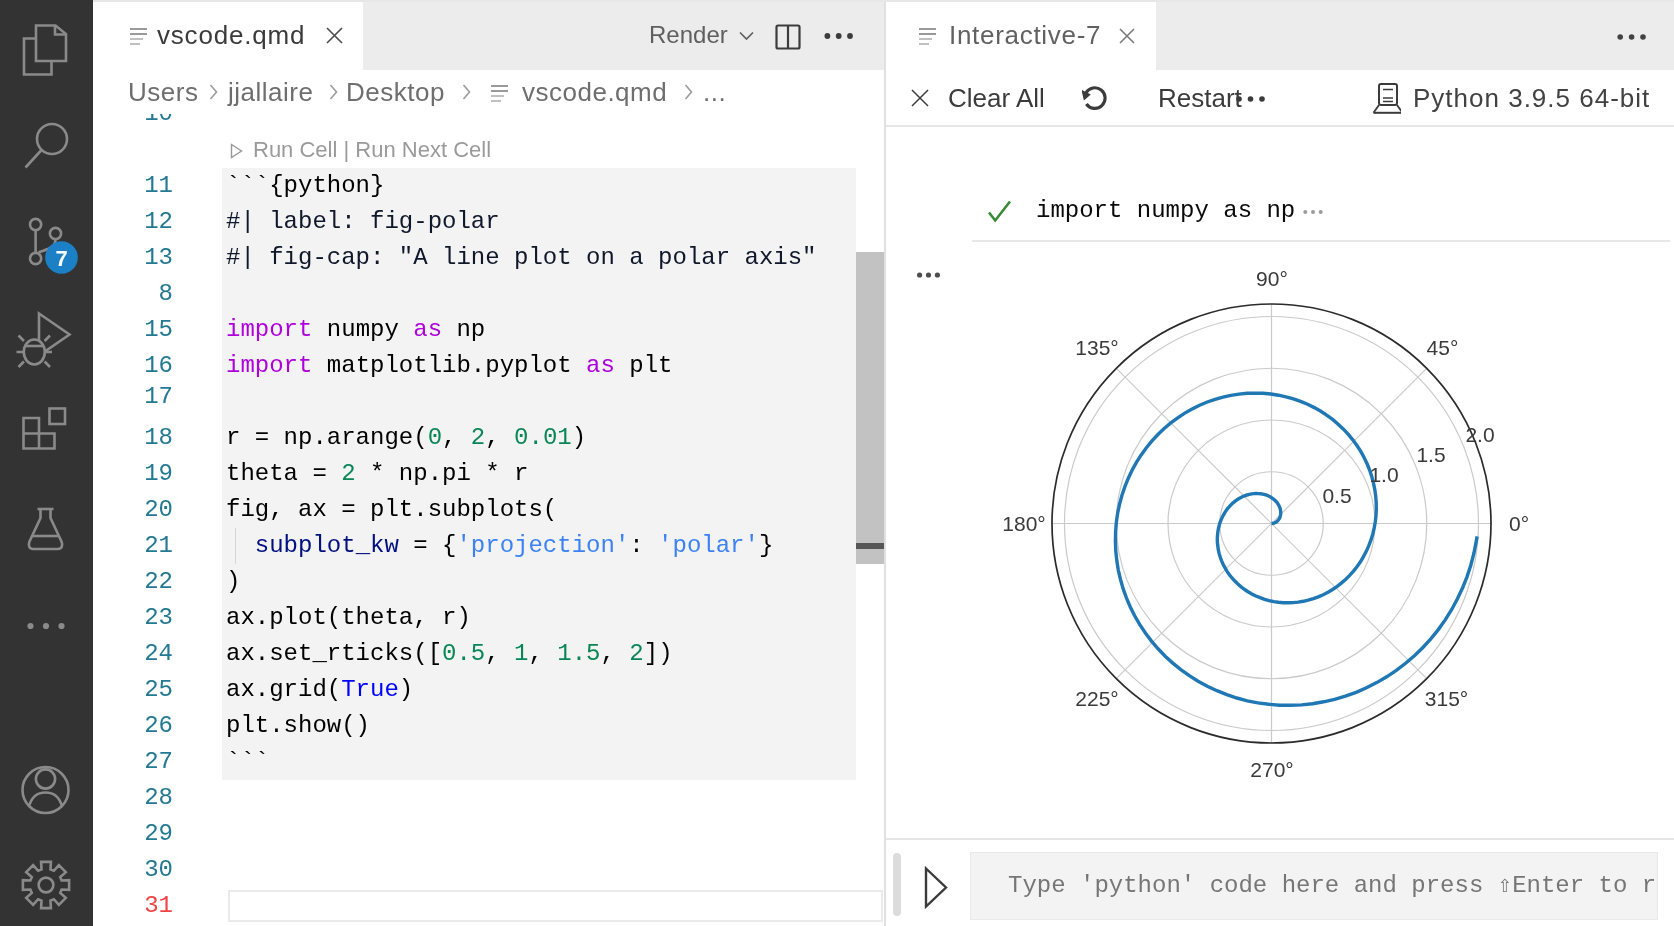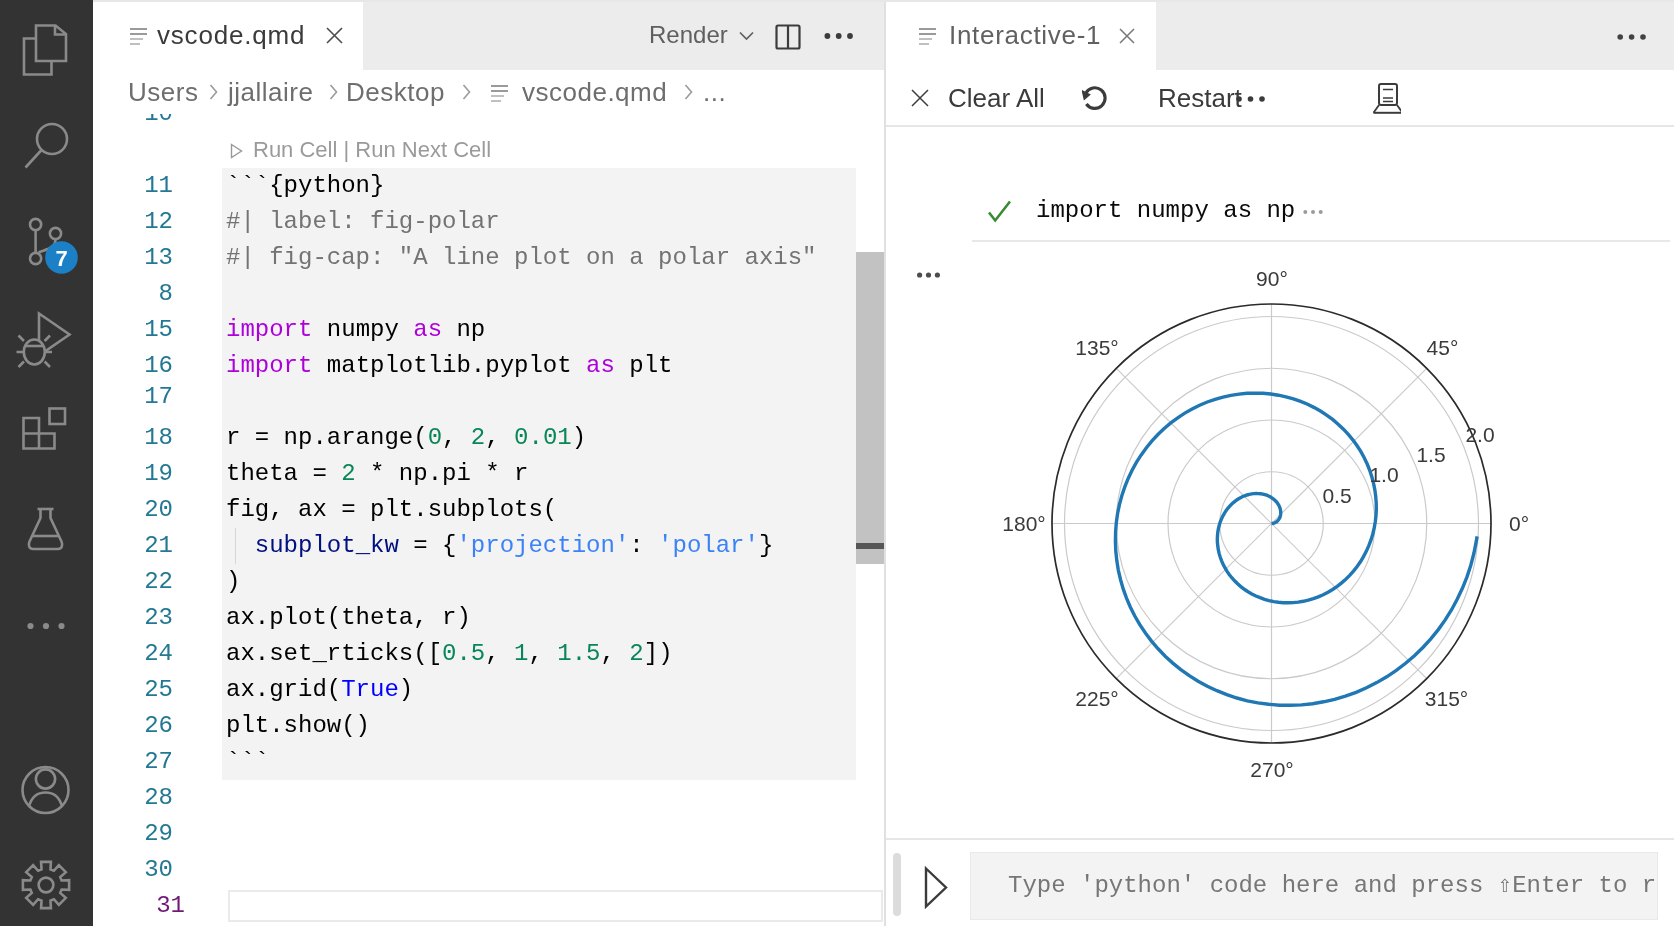--- a/index.html
+++ b/index.html
@@ -20,21 +20,21 @@
   #crumbs { left:93px; top:70px; width:793px; height:44px; background:#ffffff;
     font-size:26px; color:#6e6e6e; line-height:44px; white-space:nowrap; letter-spacing:0.5px; }
   
   #editor { left:93px; top:114px; width:793px; height:812px; background:#ffffff; overflow:hidden; }
   .cellbg { position:absolute; left:129px; top:54px; width:634px; height:612px; background:#f3f3f3; }
   .ln { position:absolute; width:80px; text-align:right; font-family:"Liberation Mono",monospace;
     font-size:24px; line-height:36px; color:#237893; left:0; }
   .code { position:absolute; left:133px; font-family:"Liberation Mono",monospace;
     font-size:24px; line-height:36px; color:#000; white-space:pre; }
   .kw { color:#af00db; }
-  .cm { color:#737373; }
+  .cm { color:#0f172a; }
   .num { color:#098658; }
   .str { color:#3b82f6; }
   .vr { color:#001080; }
   .bl { color:#0000ff; }
   
   #rpanel { left:886px; top:70px; width:788px; height:856px; background:#ffffff; }
   .tbtxt { top:0; height:57px; line-height:57px; font-size:26px; color:#3b3b3b; }
   .vline { left:884px; top:0; width:2px; height:926px; background:#e0e0e0; }
 </style>
 </head>
@@ -109,21 +109,21 @@
   <div id="tabs-r" class="abs">
     <div class="tab" style="left:0;width:270px;"></div>
     <svg class="abs" style="left:33px;top:27px" width="17" height="18" viewBox="0 0 17 18">
       <g stroke="#9a9a9a" stroke-width="2">
           <path d="M0 2 H17 M0 7 H17"></path>
         </g>
       <g stroke="#c0c0c0" stroke-width="2">
           <path d="M0 12 H13 M0 17 H10"></path>
         </g>
     </svg>
-    <div class="tablabel" style="left:63px;color:#616161;letter-spacing:0.7px;">Interactive-1</div>
+    <div class="tablabel" style="left:63px;color:#616161;letter-spacing:0.7px;">Interactive-7</div>
     <svg class="abs" style="left:233px;top:28px" width="16" height="16" viewBox="0 0 16 16" stroke="#777" stroke-width="1.5">
       <path d="M1 1 L15 15 M15 1 L1 15"></path>
     </svg>
     <svg class="abs" style="left:731px;top:32px" width="30" height="10" viewBox="0 0 30 10" fill="#424242">
       <circle cx="3.2" cy="5" r="2.8"></circle>
         <circle cx="14.6" cy="5" r="2.8"></circle>
         <circle cx="26" cy="5" r="2.8"></circle>
     </svg>
   </div>
   <div id="crumbs" class="abs">
@@ -173,21 +173,21 @@
     <div class="ln" style="top:414px">21</div>
     <div class="ln" style="top:450px">22</div>
     <div class="ln" style="top:486px">23</div>
     <div class="ln" style="top:522px">24</div>
     <div class="ln" style="top:558px">25</div>
     <div class="ln" style="top:594px">26</div>
     <div class="ln" style="top:630px">27</div>
     <div class="ln" style="top:666px">28</div>
     <div class="ln" style="top:702px">29</div>
     <div class="ln" style="top:738px">30</div>
-    <div class="ln" style="top:774px;color:#701a75;margin-left:12px;">31</div>
+    <div class="ln" style="top:774px;color:#ef4444;">31</div>
     <div class="code" style="top:54px">```{python}</div>
     <div class="code cm" style="top:90px">#| label: fig-polar</div>
     <div class="code cm" style="top:126px">#| fig-cap: "A line plot on a polar axis"</div>
     <div class="code" style="top:198px"><span class="kw">import</span> numpy <span class="kw">as</span> np</div>
     <div class="code" style="top:234px"><span class="kw">import</span> matplotlib.pyplot <span class="kw">as</span> plt</div>
     <div class="code" style="top:306px">r = np.arange(<span class="num">0</span>, <span class="num">2</span>, <span class="num">0.01</span>)</div>
     <div class="code" style="top:342px">theta = <span class="num">2</span> * np.pi * r</div>
     <div class="code" style="top:378px">fig, ax = plt.subplots(</div>
     <div class="code" style="top:414px">  <span class="vr">subplot_kw</span> = {<span class="str">'projection'</span>: <span class="str">'polar'</span>}</div>
     <div class="code" style="top:450px">)</div>
@@ -217,20 +217,21 @@
       <circle cx="3" cy="4" r="2.8"></circle>
         <circle cx="14.5" cy="4" r="2.8"></circle>
         <circle cx="26" cy="4" r="2.8"></circle>
     </svg>
     <svg class="abs" style="left:485px;top:12px" width="30" height="33" viewBox="0 0 30 33" fill="none" stroke="#3b3b3b" stroke-width="2">
       <rect x="8" y="2" width="18" height="21" rx="2"></rect>
       <path d="M12 7.5 H22 M12 16 H22 M12 19.5 H22" stroke-width="1.7"></path>
       <path d="M8 23 L2.5 30.8 M26 23 L31.5 30.8" stroke-width="1.8"></path>
       <path d="M2.5 30.8 H31.5" stroke-width="2"></path>
     </svg>
+    <div class="abs tbtxt" style="left:527px;color:#424242;letter-spacing:1px;">Python 3.9.5 64-bit</div>
 
     <svg class="abs" style="left:101px;top:130px" width="25" height="23" viewBox="0 0 25 23" fill="none" stroke="#388a34" stroke-width="2.6">
       <path d="M2 12.5 L8.2 20.5 L23 1.5"></path>
     </svg>
     <div class="abs mono" style="left:150px;top:123px;font-size:24px;line-height:36px;color:#0a0a0a;">import numpy as np</div>
     <svg class="abs" style="left:417px;top:138px" width="20" height="8" viewBox="0 0 20 8" fill="#9b9b9b">
       <circle cx="2.3" cy="4" r="2"></circle>
         <circle cx="10" cy="4" r="2"></circle>
         <circle cx="17.7" cy="4" r="2"></circle>
     </svg>

